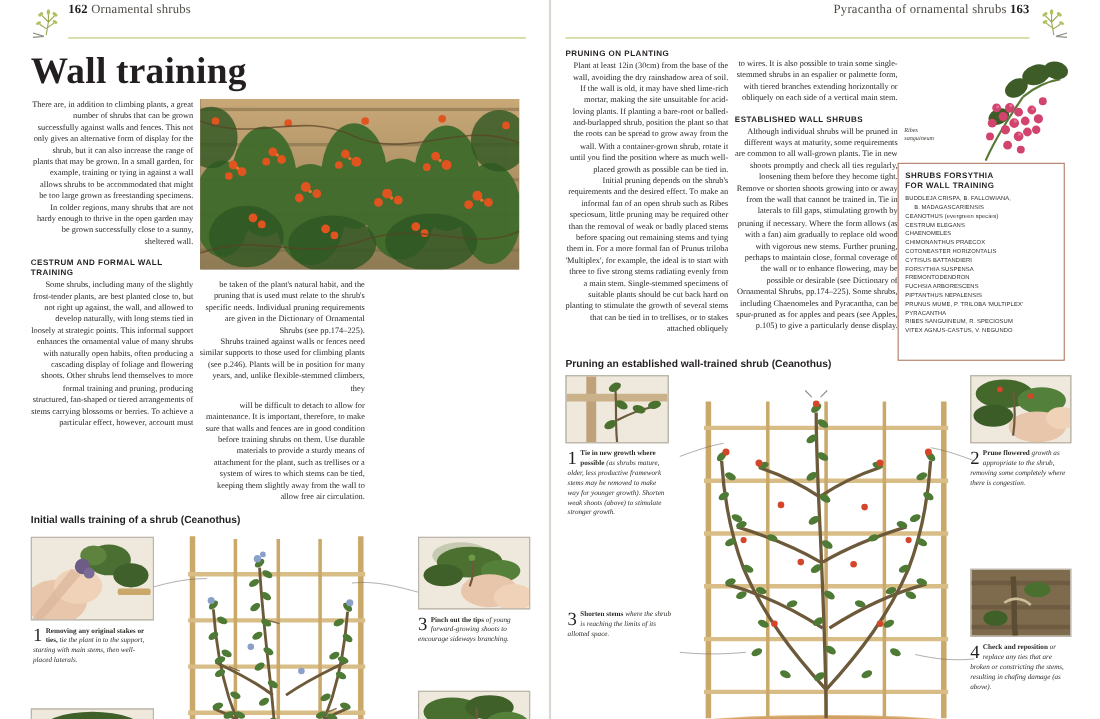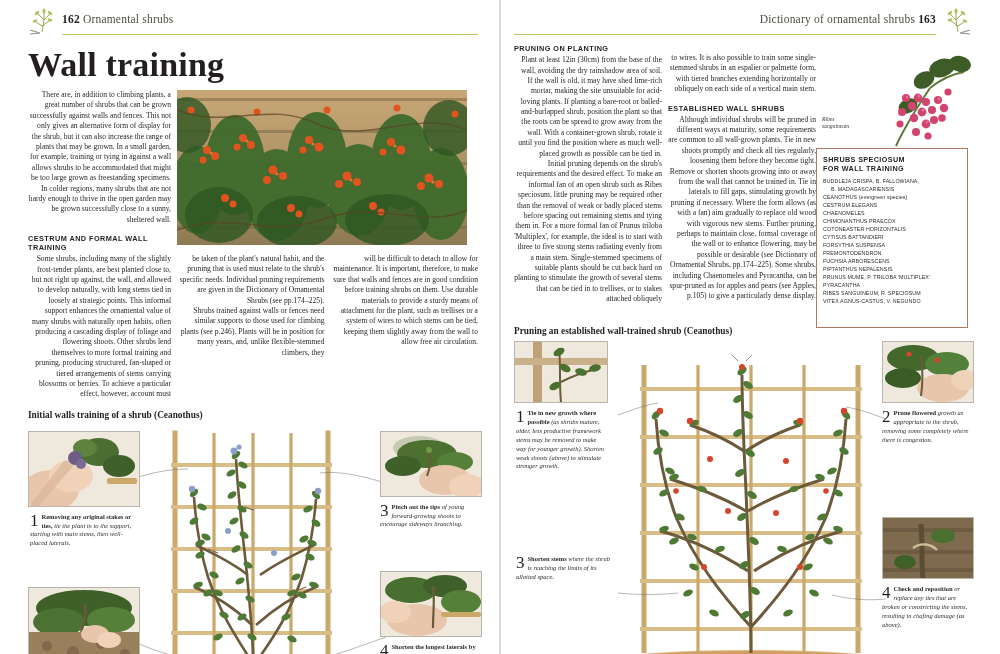--- a/index.html
+++ b/index.html
@@ -13,21 +13,21 @@
   .spread{position:relative;width:1000px;height:654px;display:flex;}
   .page{position:relative;width:500px;height:654px;box-sizing:border-box;}
   .page.left{padding:0 22px 0 28px;}
   .page.right{padding:0 28px 0 14px;}
   .gutter{position:absolute;left:499px;top:0;width:2px;height:654px;
     background:linear-gradient(to right,#e8e6e0,#cfccc4,#e8e6e0);}
 
   
   .runhead{position:relative;height:44px;}
   .runhead .rule{position:absolute;left:0;right:0;top:34px;height:1px;background:#b9c267;}
-  .runhead .txt{position:absolute;top:13px;font-family:"Liberation Serif",serif;font-size:11.5px;color:#4f4c44;letter-spacing:.2px;}
+  .runhead .txt{position:absolute;top:3px;font-family:"Liberation Serif",serif;font-size:11.5px;color:#4f4c44;letter-spacing:.2px;}
   .runhead .folio{font-weight:bold;color:#231f20;}
   .left .runhead .txt{left:34px;}
   .right .runhead .txt{right:36px;}
   .left .runhead .rule{left:34px;right:0;}
   .right .runhead .rule{left:0;right:36px;}
   .sprig{position:absolute;top:8px;width:30px;height:28px;}
   .left .sprig{left:0;}
   .right .sprig{right:0;}
 
   
@@ -41,21 +41,21 @@
   .sub{font-family:"Liberation Sans",sans-serif;font-weight:bold;font-size:7.3px;
     letter-spacing:.45px;margin:9px 0 2px 0;color:#231f20;line-height:1.25;}
 
   
   .photo{position:relative;overflow:hidden;background:#6a5b3a;}
   .pyr{width:290px;height:155px;}
   .capt-title{font-family:"Liberation Serif",serif;font-weight:bold;font-size:8.4px;margin:4px 0 1px 0;}
   .capt{font-size:6.6px;line-height:1.34;color:#3a3833;font-style:italic;}
 
   
-  .stephead{font-family:Liberation Serif, serif;font-weight:bold;font-size:9.3px;margin:10px 0 5px 0;}
+  .stephead{font-family:Liberation Sans, sans-serif;font-weight:bold;font-size:9.3px;margin:10px 0 5px 0;}
 
   
   .figwrap{position:relative;}
   .thumb{position:relative;border:1px solid #b9b5ab;background:#cfc7b4;overflow:hidden;}
   .stepnum{font-family:"Liberation Serif",serif;font-size:17px;float:left;line-height:.8;margin:1px 3px 0 0;color:#231f20;}
   .steptext{font-size:6.5px;line-height:1.36;font-style:italic;color:#2d2b27;}
   .steptext b{font-style:normal;}
 
   
   .sidebox{position:absolute;border:1px solid #b07a62;box-sizing:border-box;background:#fff;}
@@ -183,21 +183,21 @@
                 <circle cx="174" cy="90" r="1.6"></circle>
                 <circle cx="218" cy="56" r="1.6"></circle>
               <circle cx="256" cy="92" r="1.6"></circle>
             </g>
             <g stroke="#5a4226" stroke-width="1.4" fill="none" opacity=".7">
               <path d="M0 140 C60 120 90 150 150 128 C200 110 250 140 290 120"></path>
               <path d="M0 20 C50 40 90 10 140 34 C190 56 240 18 290 40"></path>
             </g>
           </svg>
         </div>
-        <div class="cols" style="margin-top:9px;">
+        <div class="cols" style="margin-top:9px;flex-direction:column;">
           <div class="col">
             <p>be taken of the plant's natural habit, and the pruning that is used must relate to the shrub's specific needs. Individual pruning requirements are given in the Dictionary of Ornamental Shrubs (see pp.174–225).</p>
             <p class="ind">Shrubs trained against walls or fences need similar supports to those used for climbing plants (see p.246). Plants will be in position for many years, and, unlike flexible-stemmed climbers, they</p>
           </div>
           <div class="col">
             <p>will be difficult to detach to allow for maintenance. It is important, therefore, to make sure that walls and fences are in good condition before training shrubs on them. Use durable materials to provide a sturdy means of attachment for the plant, such as trellises or a system of wires to which stems can be tied, keeping them slightly away from the wall to allow free air circulation.</p>
           </div>
         </div>
       </div>
     </div>
@@ -399,21 +399,21 @@
           <ellipse cx="14" cy="3" rx="1.6" ry="2.6"></ellipse>
           <ellipse cx="23" cy="13" rx="2.4" ry="1.4" transform="rotate(25 23 13)"></ellipse>
           <ellipse cx="8" cy="12" rx="2.4" ry="1.4" transform="rotate(-25 8 12)"></ellipse>
         </g>
         <g stroke="#8d8f84" stroke-width="1.1" fill="none">
           <path d="M28 22 L18 25 M28 26 L18 25"></path>
         </g>
       </svg>
       <div class="rule"></div>
       <div class="txt">
-        <span>Dictionary of ornamental shrubs</span>
+        <span>Pyracantha of ornamental shrubs</span>
         <span class="folio">163</span>
       </div>
     </div>
 
     <div class="cols">
       <div class="col">
         <div class="sub" style="margin-top:0">PRUNING ON PLANTING</div>
         <p>Plant at least 12in (30cm) from the base of the wall, avoiding the dry rainshadow area of soil. If the wall is old, it may have shed lime-rich mortar, making the site unsuitable for acid-loving plants. If planting a bare-root or balled-and-burlapped shrub, position the plant so that the roots can be spread to grow away from the wall. With a container-grown shrub, rotate it until you find the position where as much well-placed growth as possible can be tied in.</p>
         <p class="ind">Initial pruning depends on the shrub's requirements and the desired effect. To make an informal fan of an open shrub such as Ribes speciosum, little pruning may be required other than the removal of weak or badly placed stems before spacing out remaining stems and tying them in. For a more formal fan of Prunus triloba 'Multiplex', for example, the ideal is to start with three to five strong stems radiating evenly from a main stem. Single-stemmed specimens of suitable plants should be cut back hard on planting to stimulate the growth of several stems that can be tied in to trellises, or to stakes attached obliquely</p>
       </div>
@@ -463,21 +463,21 @@
               <circle cx="83" cy="45" r="1.4"></circle>
                 <circle cx="51" cy="43" r="1.4"></circle>
             </g>
           </svg>
         </div>
         <div class="plantcap" style="position:absolute;left:0;top:72px;width:48px;white-space:pre-line;">Ribes
 sanguineum</div>
 
         <div class="sidebox" style="position:absolute;left:-6px;top:104px;width:152px;height:180px;padding:6px 5px 5px 6px;">
           <div class="bxtitle">
-            <div>SHRUBS SPECIOSUM</div>
+            <div>SHRUBS FORSYTHIA</div>
             <div>FOR WALL TRAINING</div>
           </div>
           <div class="bxlist">
             <div>BUDDLEJA CRISPA, B. FALLOWIANA,</div>
             <div style="padding-left:8px">B. MADAGASCARIENSIS</div>
             <div>CEANOTHUS (evergreen species)</div>
             <div>CESTRUM ELEGANS</div>
             <div>CHAENOMELES</div>
             <div>CHIMONANTHUS PRAECOX</div>
             <div>COTONEASTER HORIZONTALIS</div>

